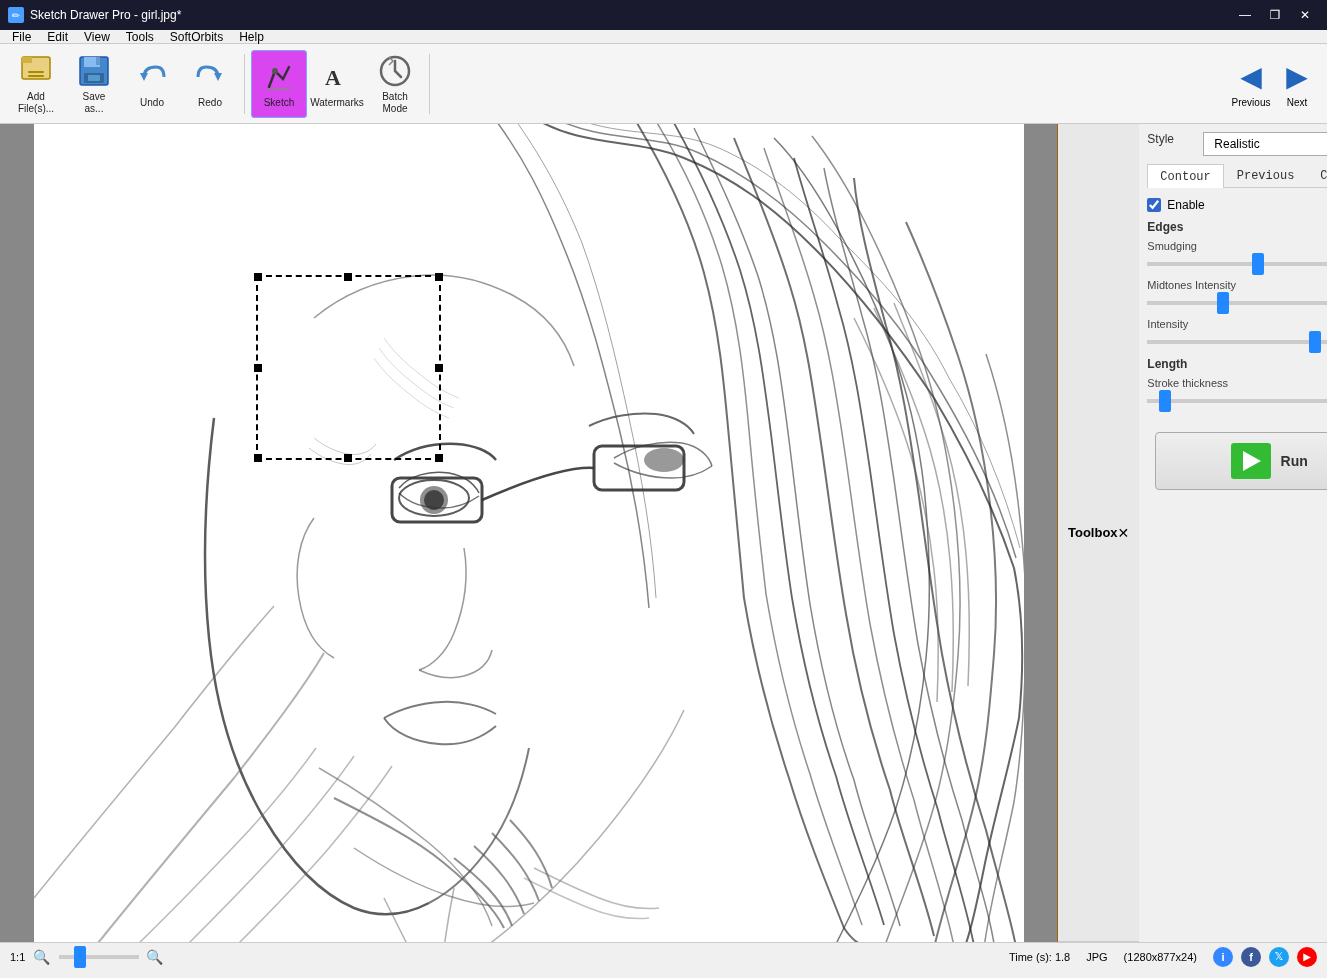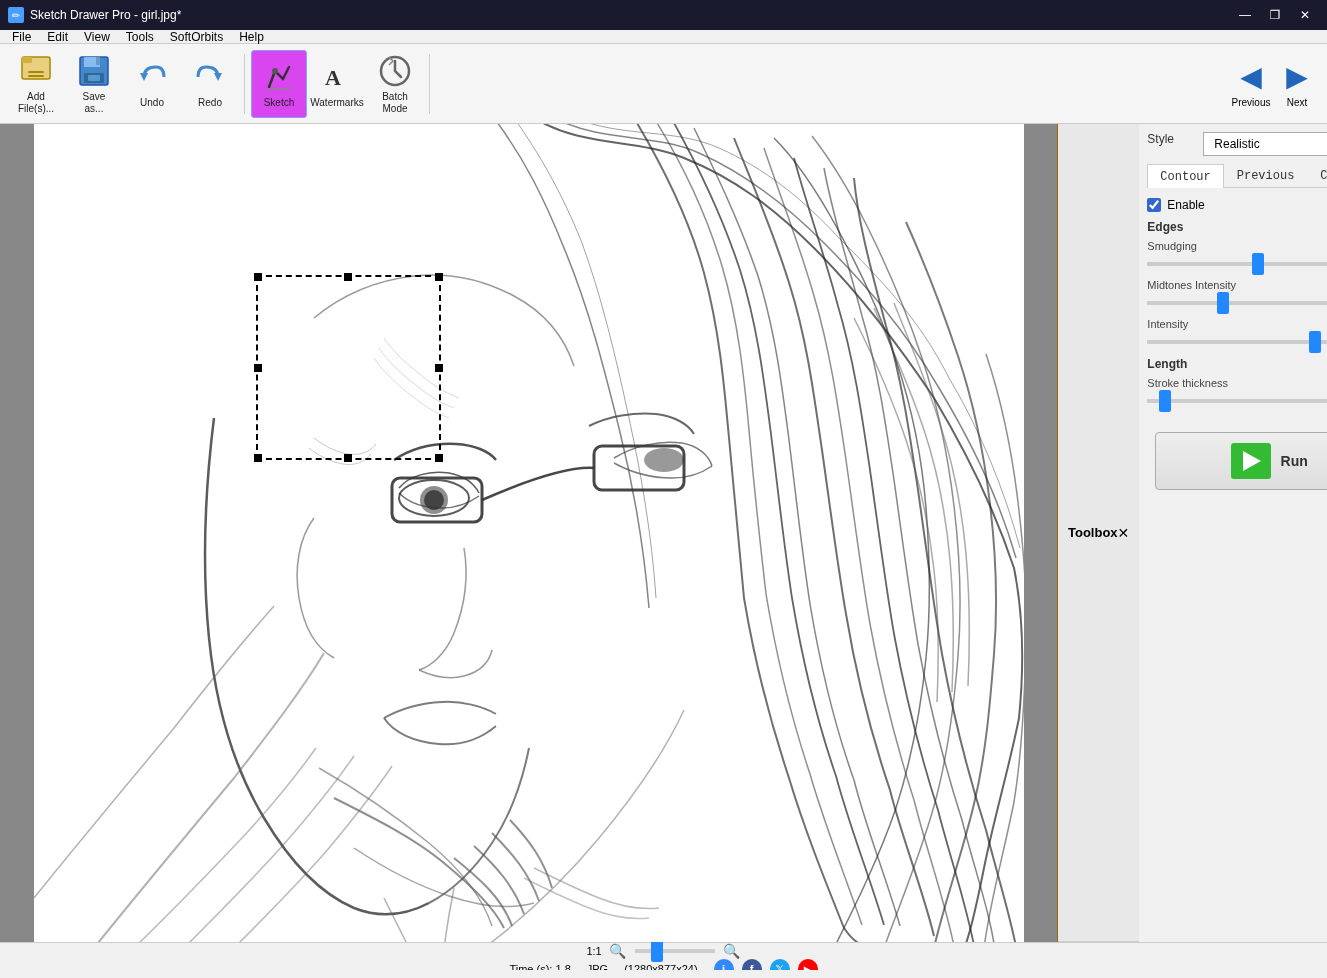--- a/index.html
+++ b/index.html
@@ -287,21 +287,20 @@
     
     .status-bar {
       background: #f0f0f0;
       border-top: 1px solid #ccc;
       height: 28px;
       display: flex;
       align-items: center;
       padding: 0 10px;
       justify-content: space-between;
       font-size: 11px;
-      flex-direction: column;
     }
     .status-left { display: flex; align-items: center; gap: 8px; }
     .status-zoom { font-size: 11px; }
     .zoom-slider { width: 80px; }
     .status-right { display: flex; align-items: center; gap: 16px; }
     .status-icons { display: flex; gap: 8px; }
     .status-icon { width: 20px; height: 20px; border-radius: 50%; display: flex; align-items: center; justify-content: center; font-size: 13px; cursor: pointer; }
     .icon-info { background: #3388ff; color: white; }
     .icon-fb { background: #3b5998; color: white; }
     .icon-tw { background: #1da1f2; color: white; }

